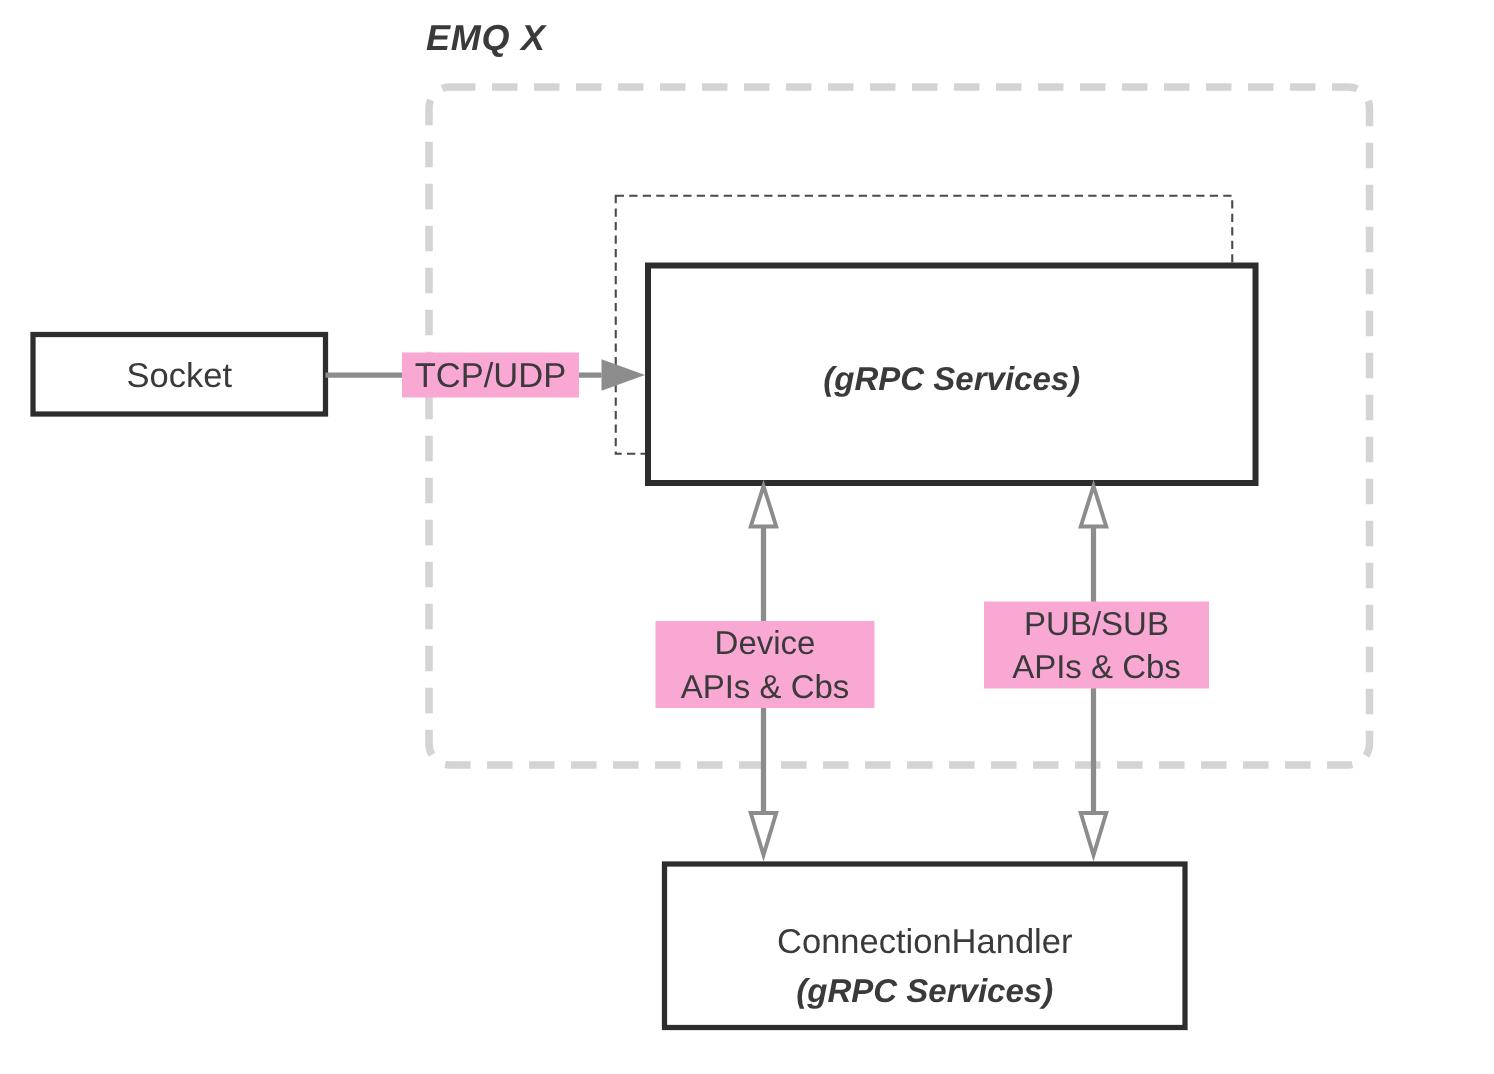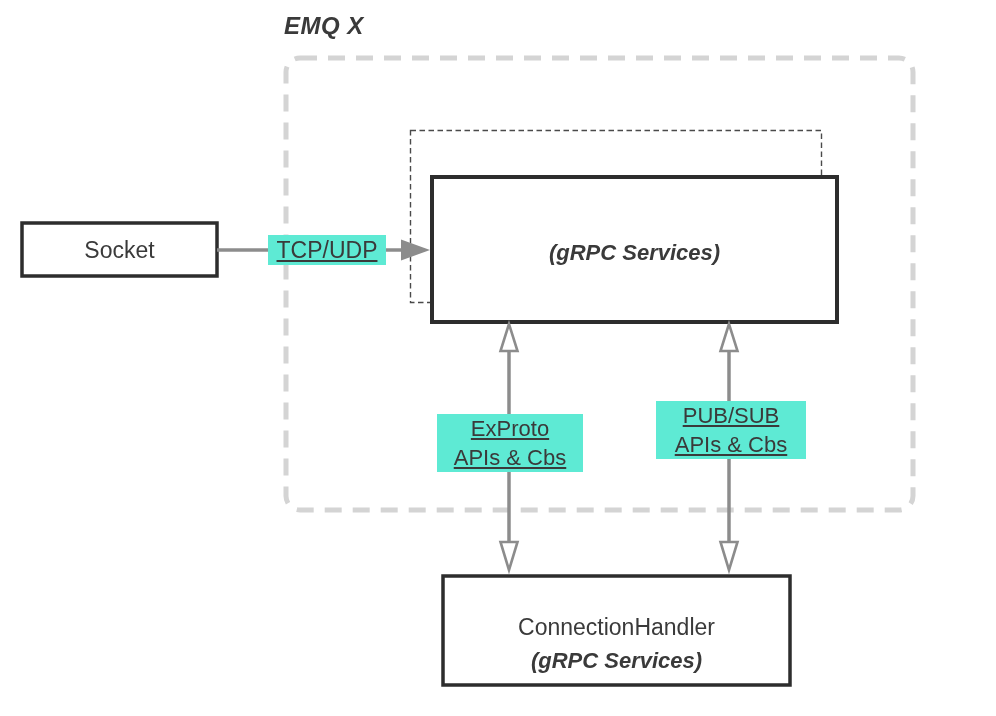--- a/index.html
+++ b/index.html
@@ -79,26 +79,25 @@
     white-space: nowrap;
   }
   .node-subtitle {
     font-size: 22px;
     line-height: 33px;
     font-style: italic;
     white-space: nowrap;
     font-weight: bold;
   }
   .edge-label {
-    background: #5eead4;
+    background: #f9a8d4;
     text-align: center;
     font-size: 22px;
     line-height: 29px;
     white-space: nowrap;
-    text-decoration: underline;
   }
   .tcp-label {
     display: flex;
     align-items: center;
     justify-content: center;
     font-size: 23px;
   }
 </style>
 </head>
 <body>
@@ -136,21 +135,21 @@
     <div class="node-title">Socket</div>
   </div>
 
   <div class="txt edge-label tcp-label" style="left:268px; top:235px; width:118px; height:30px;">TCP/UDP</div>
 
   <div class="txt node-label" style="left:432px; top:177px; width:405px; height:145px; padding-top:6px; box-sizing:border-box;">
     <div class="node-subtitle">(gRPC Services)</div>
   </div>
 
   <div class="txt edge-label" style="left:437px; top:414px; width:146px;">
-    <div>ExProto</div>
+    <div>Device</div>
     <div>APIs &amp; Cbs</div>
   </div>
 
   <div class="txt edge-label" style="left:656px; top:401px; width:150px;">
     <div>PUB/SUB</div>
     <div>APIs &amp; Cbs</div>
   </div>
 
   <div class="txt node-label" style="left:443px; top:576px; width:347px; height:129px; padding-top:5px; box-sizing:border-box;">
     <div class="node-title">ConnectionHandler</div>

